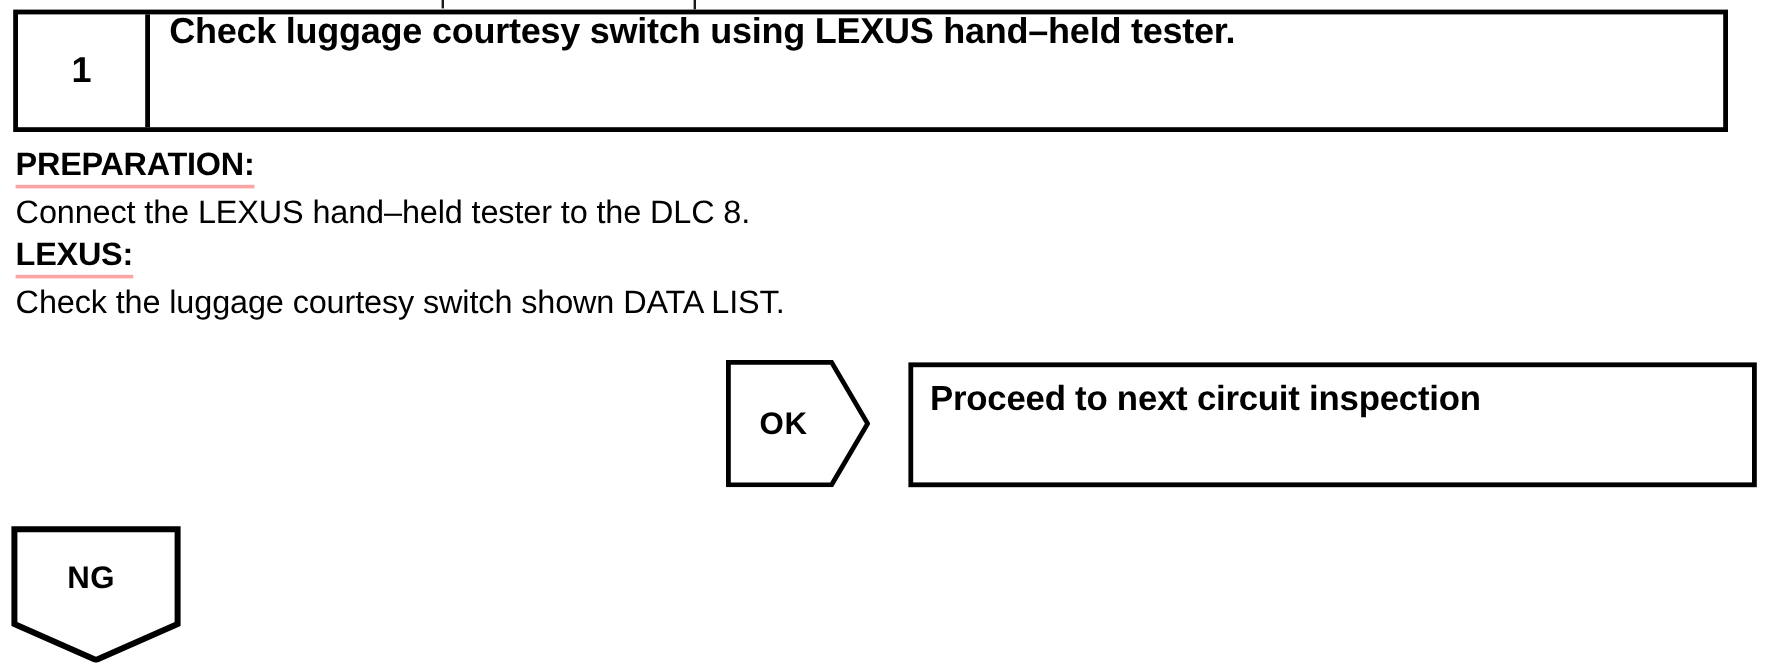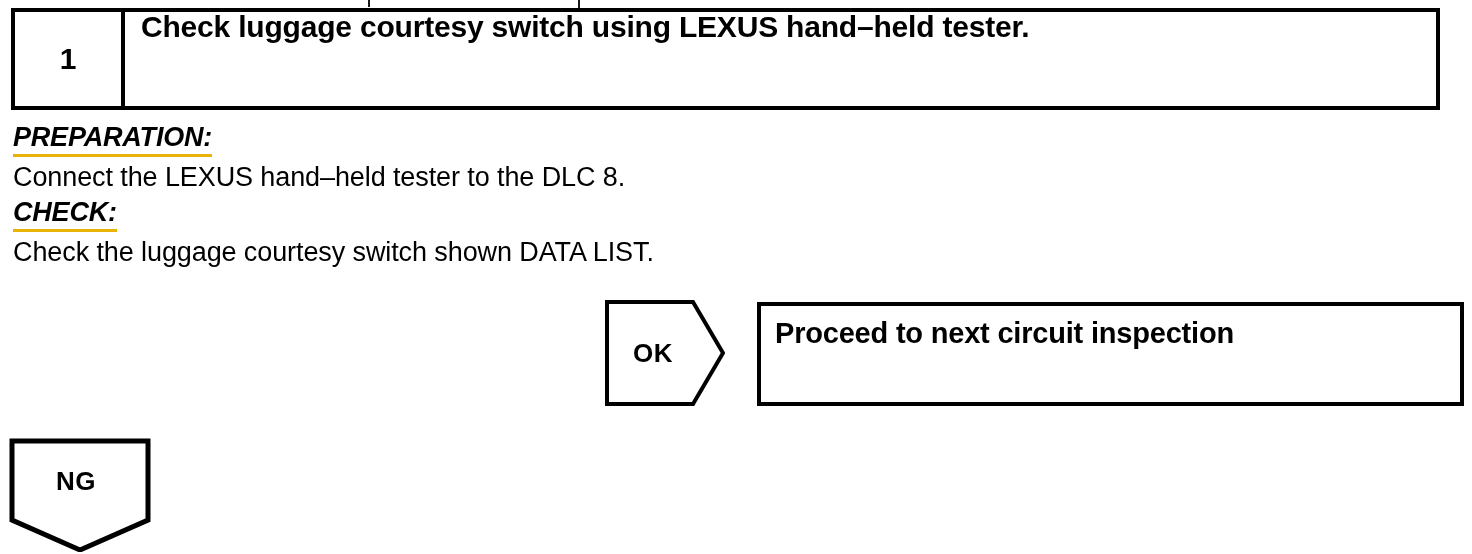--- a/index.html
+++ b/index.html
@@ -75,24 +75,23 @@
     top: 122px;
     width: 900px;
   }
   .ins-heading {
     font-size: 27px;
     font-weight: bold;
     line-height: 31px;
     letter-spacing: -0.2px;
     white-space: nowrap;
     display: inline-block;
-    border-bottom: 3px solid #eab308;
+    border-bottom: 3px solid #fca5a5;
     padding-bottom: 1px;
     margin-bottom: 3px;
-    font-style: italic;
   }
   .ins-body {
     font-size: 27px;
     font-weight: normal;
     line-height: 34px;
     letter-spacing: -0.1px;
     white-space: nowrap;
   }
   .ins-group { margin-bottom: 3px; }
 
@@ -188,21 +187,21 @@
       <span class="title">Check luggage courtesy switch using LEXUS hand–held tester.</span>
     </div>
   </div>
 
   <div id="instructions">
     <div class="ins-group">
       <div class="ins-heading">PREPARATION:</div>
       <div class="ins-body">Connect the LEXUS hand–held tester to the DLC 8.</div>
     </div>
     <div class="ins-group">
-      <div class="ins-heading">CHECK:</div>
+      <div class="ins-heading">LEXUS:</div>
       <div class="ins-body">Check the luggage courtesy switch shown DATA LIST.</div>
     </div>
   </div>
 
   <div id="ok-pennant">
     <svg viewBox="0 0 120 106" xmlns="http://www.w3.org/2000/svg">
       <polygon points="2,2 88,2 118,53 88,104 2,104" fill="#ffffff" stroke="#000000" stroke-width="4" stroke-linejoin="miter"></polygon>
     </svg>
     <span class="ok-label">OK</span>
   </div>

